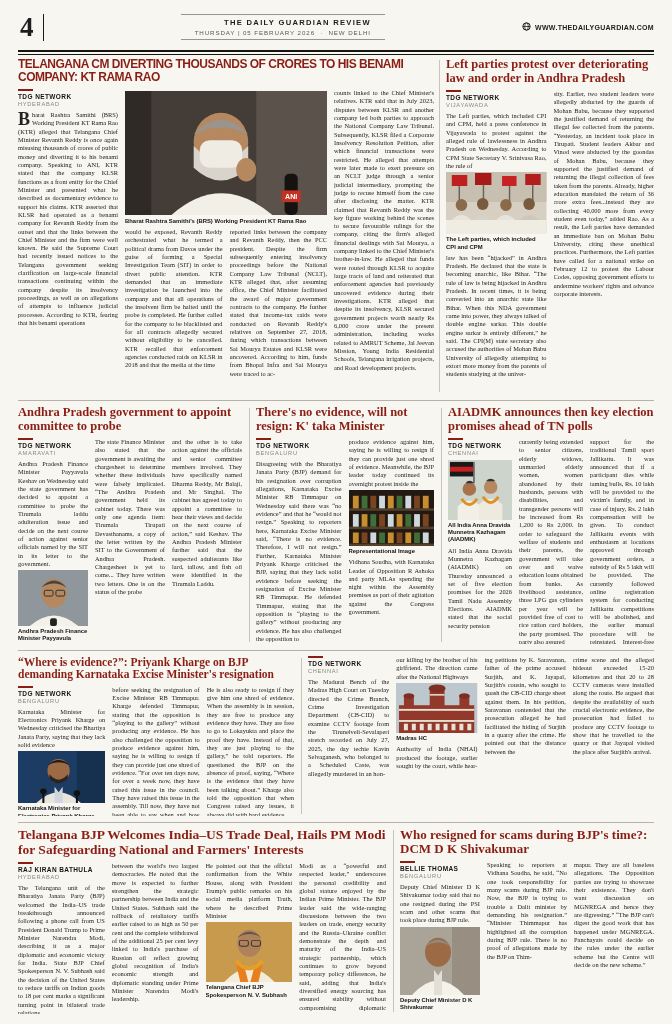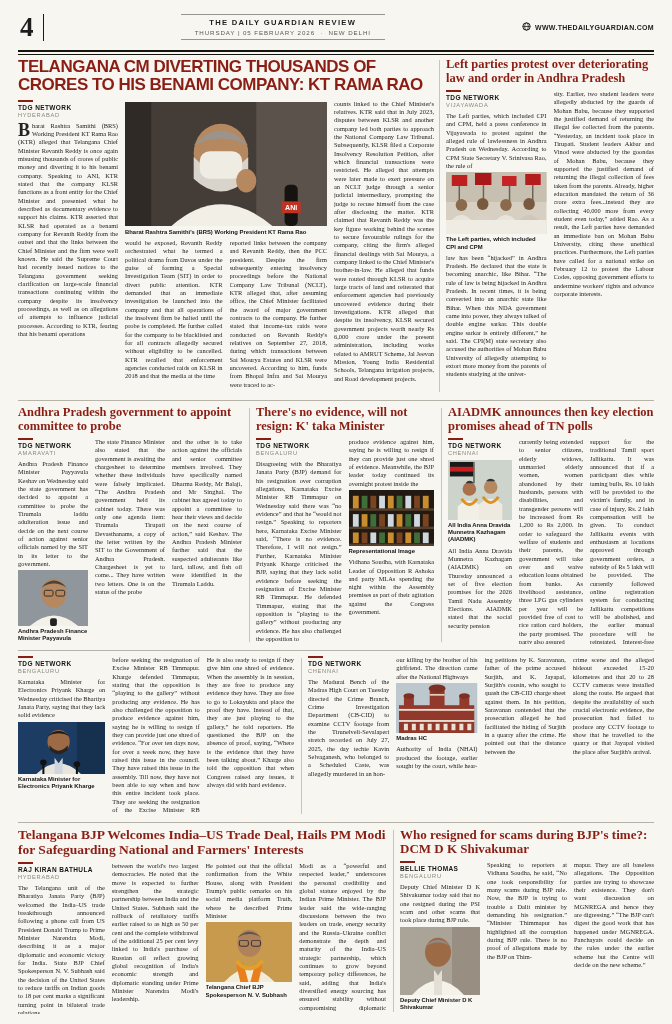--- a/index.html
+++ b/index.html
@@ -4,21 +4,21 @@
 <style>
   *{margin:0;padding:0;box-sizing:border-box}
   html,body{background:#d8d5cf}
   .page{position:relative;width:672px;height:1024px;margin:0 auto;background:#f8f6f1;overflow:hidden;
         font-family:"Liberation Serif",serif;color:#1d1d1d;box-shadow:0 0 8px rgba(0,0,0,.35)}
   
   .mh{position:absolute;top:6px;left:18px;right:18px;height:42px;display:flex;align-items:center;justify-content:space-between}
   .mh-left{display:flex;align-items:center;gap:9px}
   .page-num{font-size:27px;font-weight:bold;padding:0 9px 0 2px;border-right:1.5px solid #1a1a1a;line-height:1}
   .section-title{font-size:25px;letter-spacing:4px;line-height:1}
-  .mh-center{text-align:center;font-family:"Liberation Sans",sans-serif;border-top:1px solid #9a958c;border-bottom:1px solid #9a958c;padding:3px 14px}
+  .mh-center{text-align:right;font-family:"Liberation Sans",sans-serif;border-top:1px solid #9a958c;border-bottom:1px solid #9a958c;padding:3px 14px}
   .mh-paper{font-size:7.6px;font-weight:bold;letter-spacing:1.3px}
   .mh-date{font-size:6.2px;color:#5c5951;letter-spacing:.9px;margin-top:1.5px}
   .mh-right{display:flex;align-items:center;gap:4px;font-family:"Liberation Sans",sans-serif;font-size:7px;font-weight:bold;letter-spacing:.3px}
   .rule-thick{position:absolute;left:18px;right:18px;top:50px;height:2px;background:#17150f}
   .rule-thin{position:absolute;left:18px;right:18px;top:54px;height:.8px;background:#17150f}
   
   .article{position:absolute;display:flex;flex-direction:column;overflow:hidden}
   .headline{color:#8a1e14;font-weight:bold;line-height:1.08;margin-bottom:5px;font-family:"Liberation Serif",serif}
   .headline.sans{font-family:"Liberation Sans",sans-serif;letter-spacing:-.5px}
   .cols{display:flex;gap:7px;flex:1;min-height:0;overflow:hidden}
@@ -65,21 +65,21 @@
             <line x1=".9" y1="5" x2="9.1" y2="5" stroke="#111" stroke-width=".8"></line>
           </svg>
       </span>
       <span>WWW.THEDAILYGUARDIAN.COM</span>
     </div>
   </div>
   <div class="rule-thick"></div>
   <div class="rule-thin"></div>
 
   <section class="article" style="left:18px;top:58px;width:416px;height:336px">
-    <h1 class="headline sans" style="font-size:17px">TELANGANA CM DIVERTING THOUSANDS OF CRORES TO HIS BENAMI COMPANY: KT RAMA RAO</h1>
+    <h1 class="headline sans" style="font-size:12px">TELANGANA CM DIVERTING THOUSANDS OF CRORES TO HIS BENAMI COMPANY: KT RAMA RAO</h1>
     <div class="cols">
       <div class="col lead-side">
         <div class="byline">
           <div class="by-name">TDG NETWORK</div>
           <div class="by-loc">HYDERABAD</div>
         </div>
         <div class="body dropcap">Bharat Rashtra Samithi (BRS) Working President KT Rama Rao (KTR) alleged that Telangana Chief Minister Revanth Reddy is once again misusing thousands of crores of public money and diverting it to his benami company. Speaking to ANI, KTR stated that the company KLSR functions as a front entity for the Chief Minister and presented what he described as documentary evidence to support his claims. KTR asserted that KLSR had operated as a benami company for Revanth Reddy from the outset and that the links between the Chief Minister and the firm were well known. He said the Supreme Court had recently issued notices to the Telangana government seeking clarification on large-scale financial transactions continuing within the company despite its insolvency proceedings, as well as on allegations of attempts to influence judicial processes. According to KTR, fearing that his benami operations</div>
       </div>
       <div class="lead-center">
         <figure class="fig-ktr">
@@ -263,20 +263,21 @@
         <div class="body">All India Anna Dravida Munnetra Kazhagam (AIADMK) on Thursday announced a set of five election promises for the 2026 Tamil Nadu Assembly Elections. AIADMK stated that the social security pension</div>
       </div>
       <div class="col body">currently being extended to senior citizens, elderly widows, unmarried elderly women, women abandoned by their husbands, persons with disabilities, and transgender persons will be increased from Rs 1,200 to Rs 2,000. In order to safeguard the welfare of students and their parents, the government will take over and waive education loans obtained from banks. As livelihood assistance, three LPG gas cylinders per year will be provided free of cost to rice ration card holders, the party promised. The party also assured</div>
       <div class="col body">support for the traditional Tamil sport Jallikattu. It was announced that if a participant dies while taming bulls, Rs. 10 lakh will be provided to the victim's family, and in case of injury, Rs. 2 lakh compensation will be given. To conduct Jallikattu events with enthusiasm at locations approved through government orders, a subsidy of Rs 5 lakh will be provided. The currently followed online registration system for conducting Jallikattu competitions will be abolished, and the earlier manual procedure will be reinstated. Interest-free loans will be provided to women of minority communities for self-employment ventures.</div>
     </div>
   </section>
 
   <div class="hdiv" style="top:650px"></div>
 
   <section class="article" style="left:18px;top:656px;width:276px;height:160px">
+    <h2 class="headline" style="font-size:11.5px">“Where is evidence?”: Priyank Kharge on BJP demanding Karnataka Excise Minister's resignation</h2>
     <div class="cols">
       <div class="col">
         <div class="byline">
           <div class="by-name">TDG NETWORK</div>
           <div class="by-loc">BENGALURU</div>
         </div>
         <div class="body">Karnataka Minister for Electronics Priyank Kharge on Wednesday criticised the Bhartiya Janata Party, saying that they lack solid evidence</div>
         <figure class="fig-kharge">
           <svg viewBox="0 0 86 58" preserveAspectRatio="none">
             <rect width="86" height="58" fill="#1d3c63"></rect>

